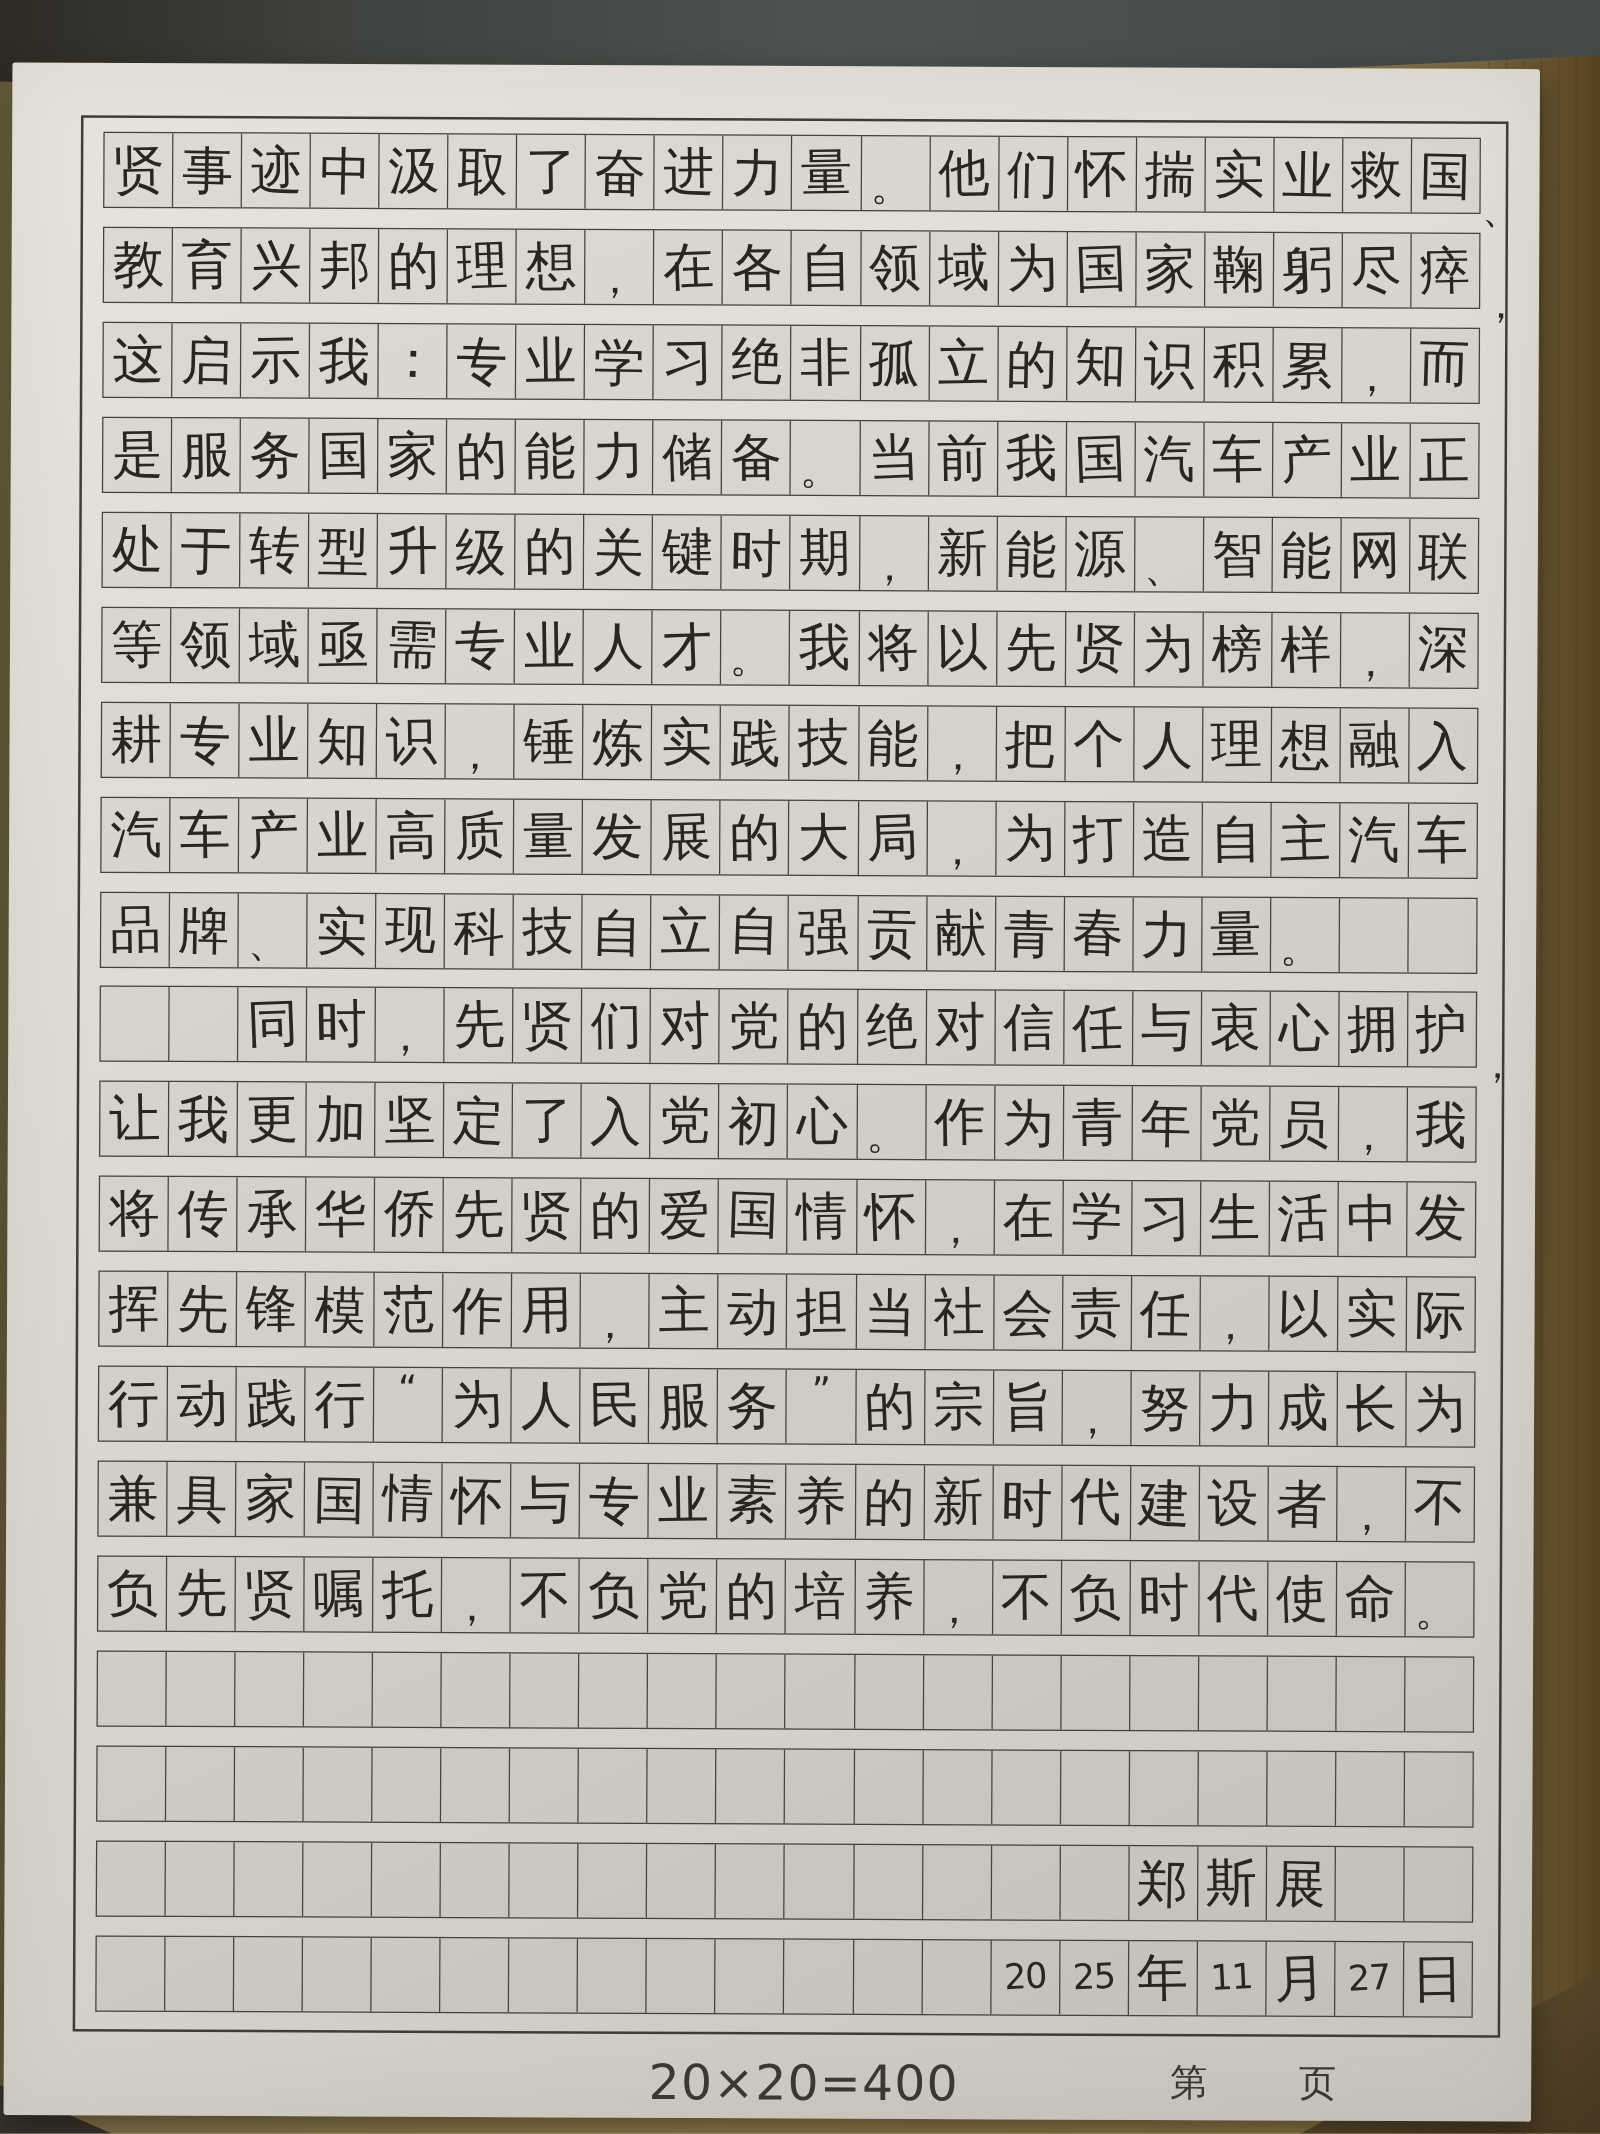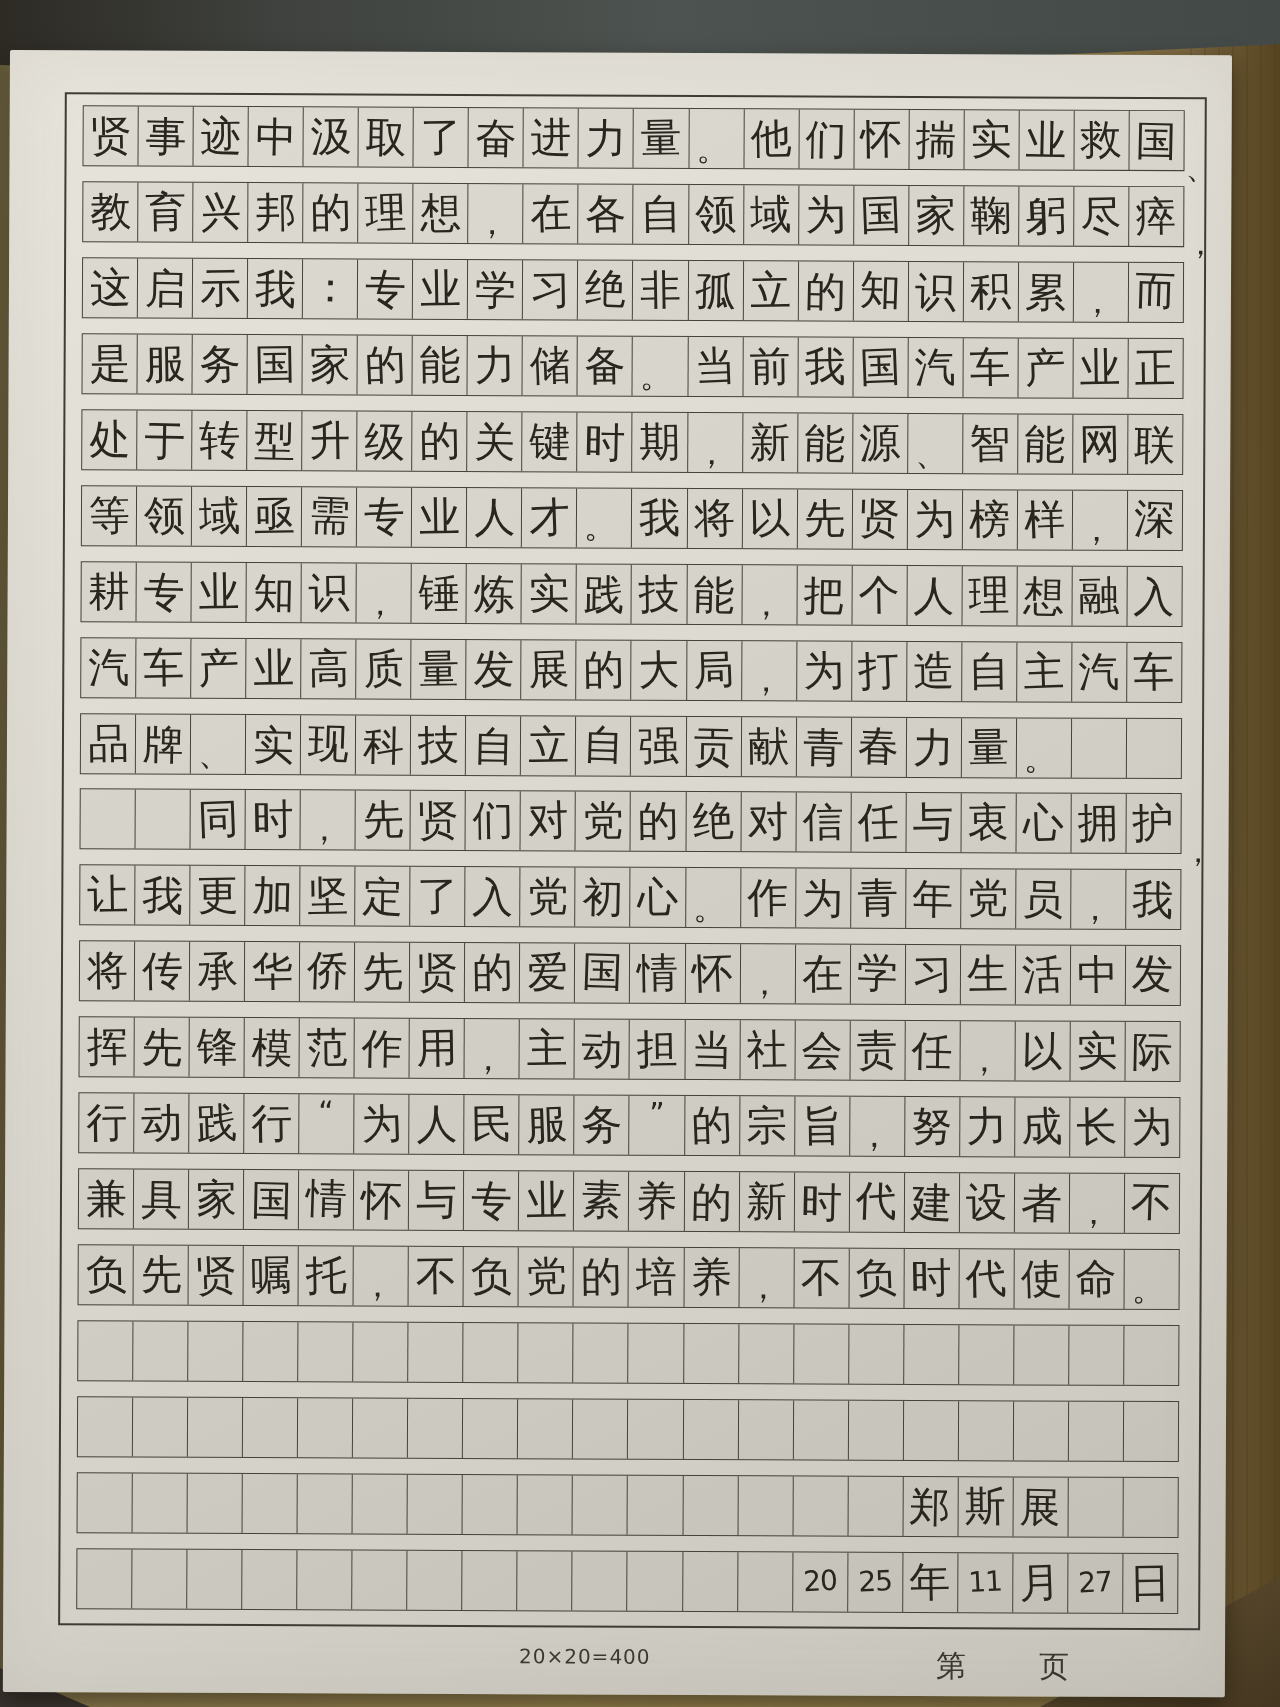--- a/index.html
+++ b/index.html
@@ -62,21 +62,21 @@
   .p-low{align-items:flex-end;justify-content:flex-start;}
   .p-low .hw{font-size:33px;padding:0 0 4px 7px;}
   .p-high{align-items:flex-start;}
   .p-high .hw{font-size:30px;padding-top:3px;}
   .digits .hw{font-size:28px;letter-spacing:-1px;transform:rotate(-3deg);}
   .margin-punct{
     position:absolute;font-family:"DejaVu Sans",sans-serif;
     font-size:31px;color:#29261f;z-index:3;
   }
   .paper-footer{position:absolute;left:0;top:1588px;width:1222px;height:46px;color:#3b3830;}
-  .spec-label{position:absolute;left:516px;top:4px;font-size:20px;letter-spacing:1px;}
+  .spec-label{position:absolute;left:516px;top:4px;font-size:39px;letter-spacing:1px;}
   .page-prefix{position:absolute;left:933px;top:4px;font-size:30px;}
   .page-suffix{position:absolute;left:1036px;top:4px;font-size:30px;}
 </style>
 </head>
 <body>
 
 <div class="desk-top"></div>
 <div class="desk-corner-bl"></div>
 <div class="desk-corner-br"></div>
 

